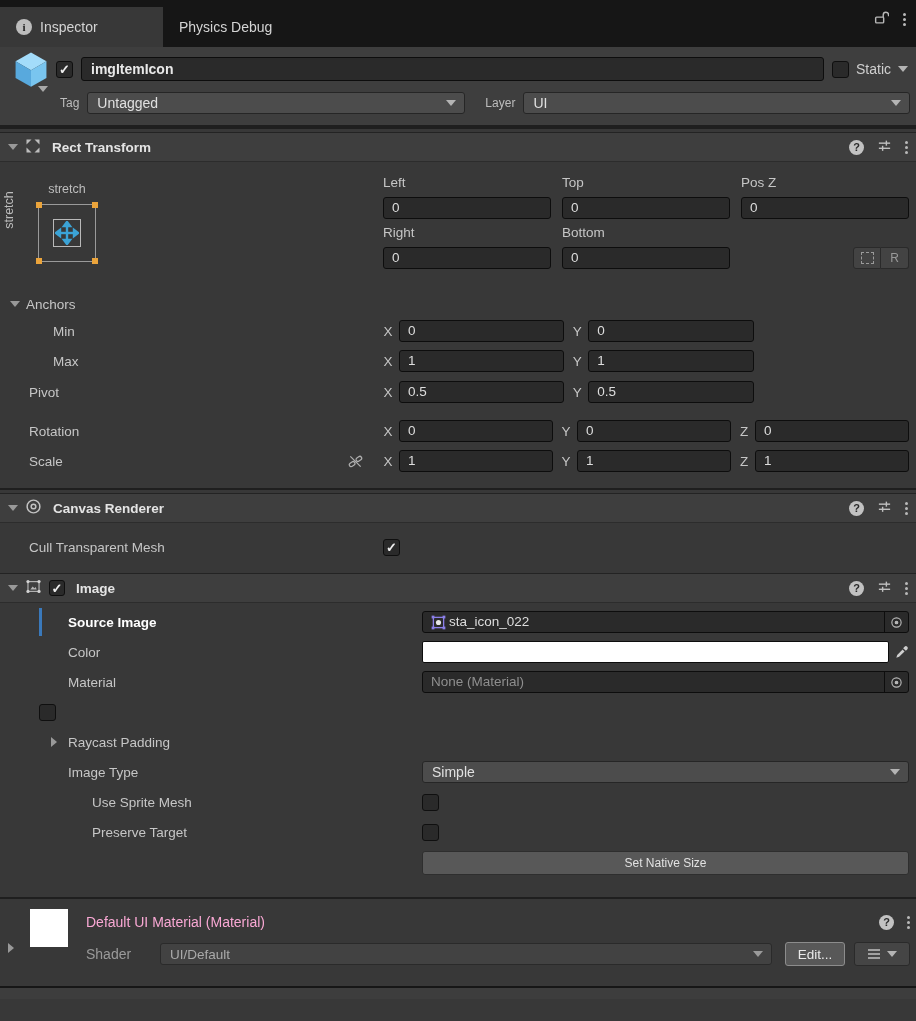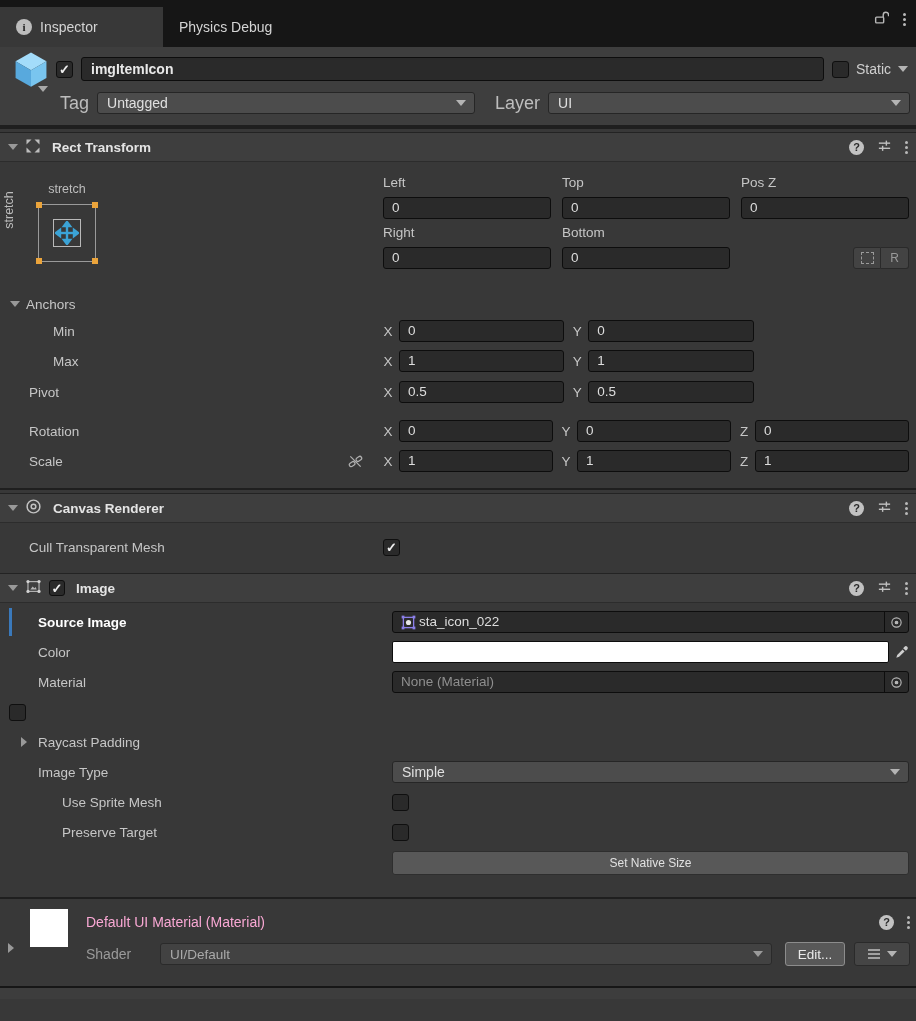--- a/index.html
+++ b/index.html
@@ -32,21 +32,21 @@
     border-left:5px solid transparent; border-right:5px solid transparent; border-top:6px solid #a8a8a8; }
   .checkbox { width:17px; height:17px; background:#2a2a2a; border:1px solid #0f0f0f; border-radius:3px;
     flex:none; display:flex; align-items:center; justify-content:center; position:relative; }
   .checkbox.checked::after { content:"✓"; color:#eeeeee; font-size:13px; font-weight:bold; line-height:1; }
   .name-field { flex:1; margin:0 8px; height:24px; background:#2a2a2a; border:1px solid #0d0d0d; border-radius:3px;
     color:#e8e8e8; font-weight:bold; font-size:14px; line-height:22px; padding:0 9px; }
   .static-block { display:flex; align-items:center; gap:7px; flex:none; margin-right:2px; }
   .static-label { color:#cfcfcf; font-size:14px; }
   .dd-arrow { width:0; height:0; border-left:5px solid transparent; border-right:5px solid transparent; border-top:6px solid #b4b4b4; }
   .go-row2 { display:flex; align-items:center; height:24px; margin-top:8px; }
-  .minor-label { color:#bdbdbd; font-size:18px;text-align:right; }
+  .minor-label { color:#bdbdbd; font-size:12px;text-align:right; }
   .dropdown { background:#4c4c4c; border:1px solid #262626; border-radius:3px; height:22px;
     display:flex; align-items:center; padding:0 9px; color:#e0e0e0; font-size:14px; position:relative; }
   .dropdown .dd-arrow { position:absolute; right:8px; }
   .tag-dd { width:378px; margin-left:8px; }
   .layer-dd { flex:1; margin-left:8px; margin-right:0; }
   .tag-label { margin-left:54px; }
   .layer-label { margin-left:20px; }
 
   
   .section-gap { height:5px; background:#383838; border-top:2px solid #1f1f1f; }
@@ -398,21 +398,21 @@
       </svg>
     </span>
     <span class="kebab">
         <i></i>
         <i></i>
         <i></i>
       </span>
   </span>
 </div>
 
-<div class="body-pad" style="padding:4px 0 12px 9px;">
+<div class="body-pad" style="padding:4px 0 12px 0;margin-left:39px;">
 
   <div class="prop-row">
     <span class="override-bar"></span>
     <div class="prop-label bold-label">Source Image</div>
     <div class="prop-value">
       <div class="field obj-field">
         <span style="display:flex;">
           <svg width="15" height="15" viewBox="0 0 14 14">
             <rect x="2.2" y="2.2" width="9.6" height="9.6" fill="none" stroke="#8b7fe8" stroke-width="1.2"></rect>
             <rect x="0.6" y="0.6" width="2.6" height="2.6" fill="#8b7fe8"></rect>

